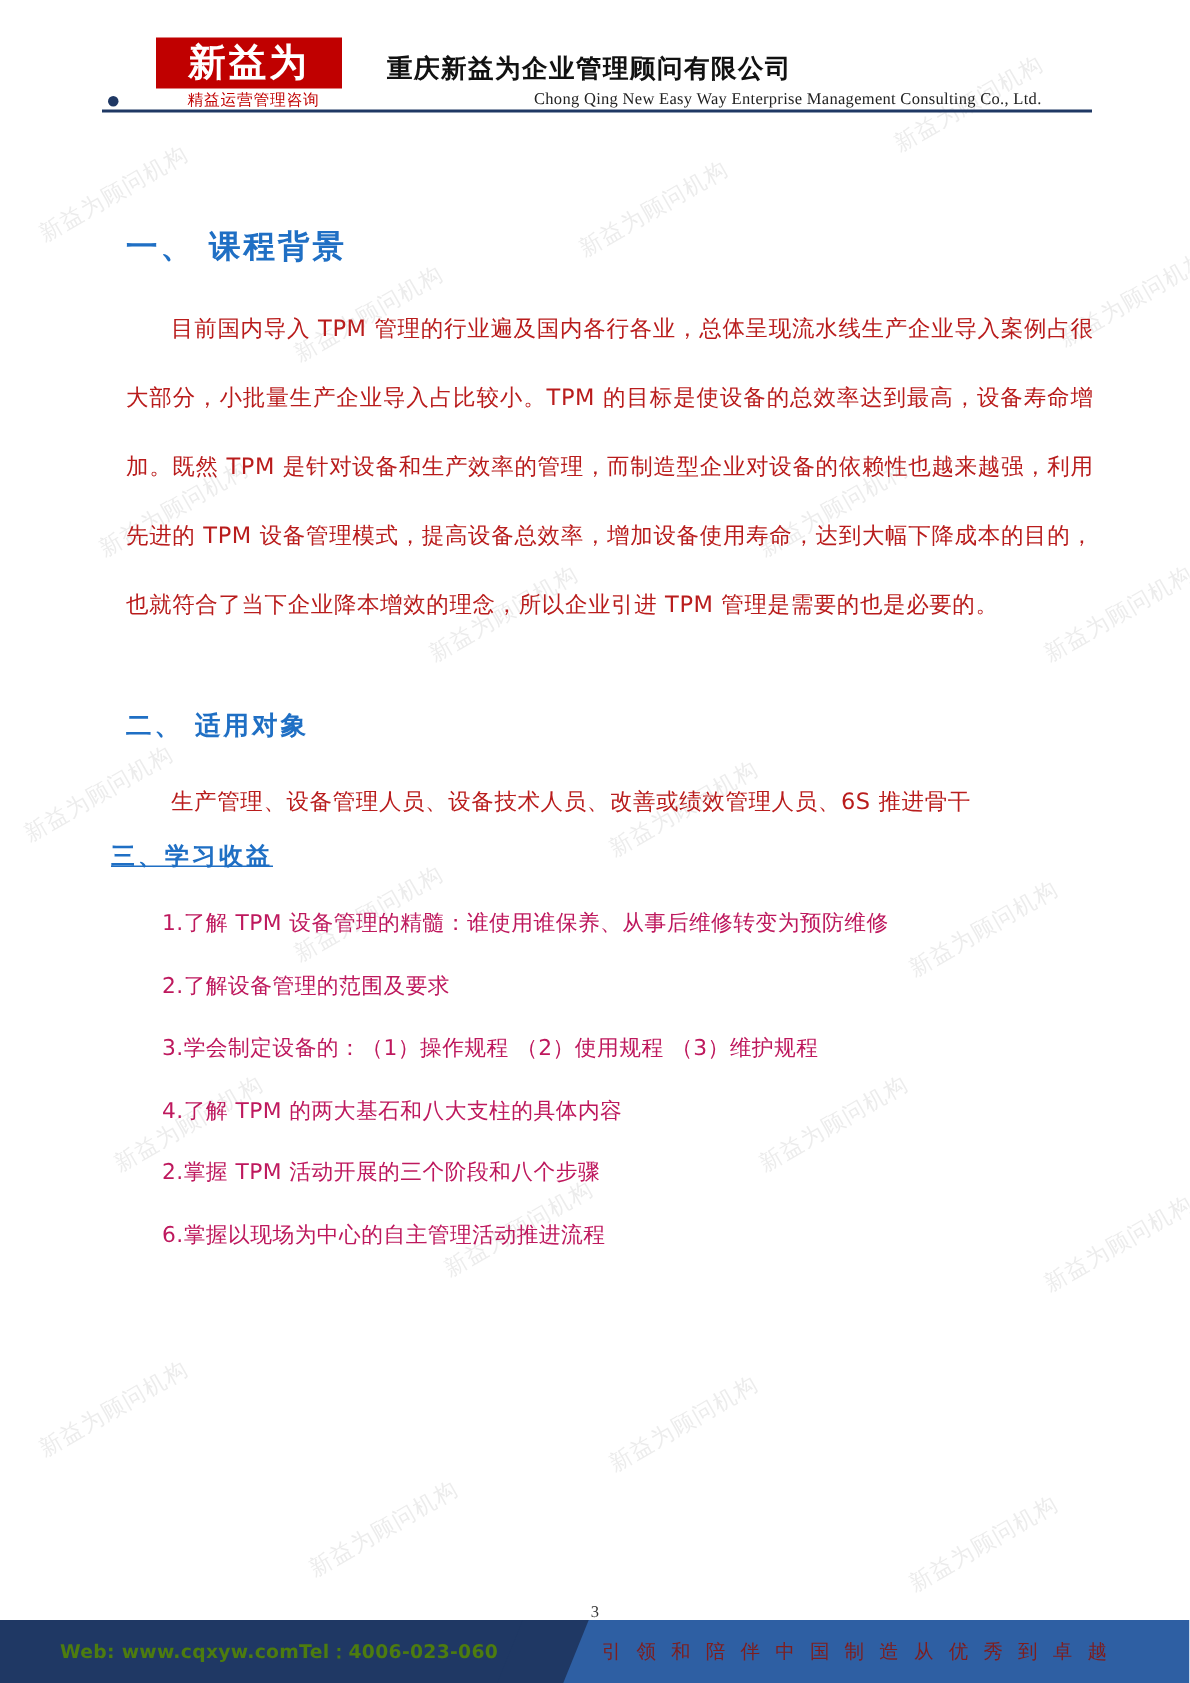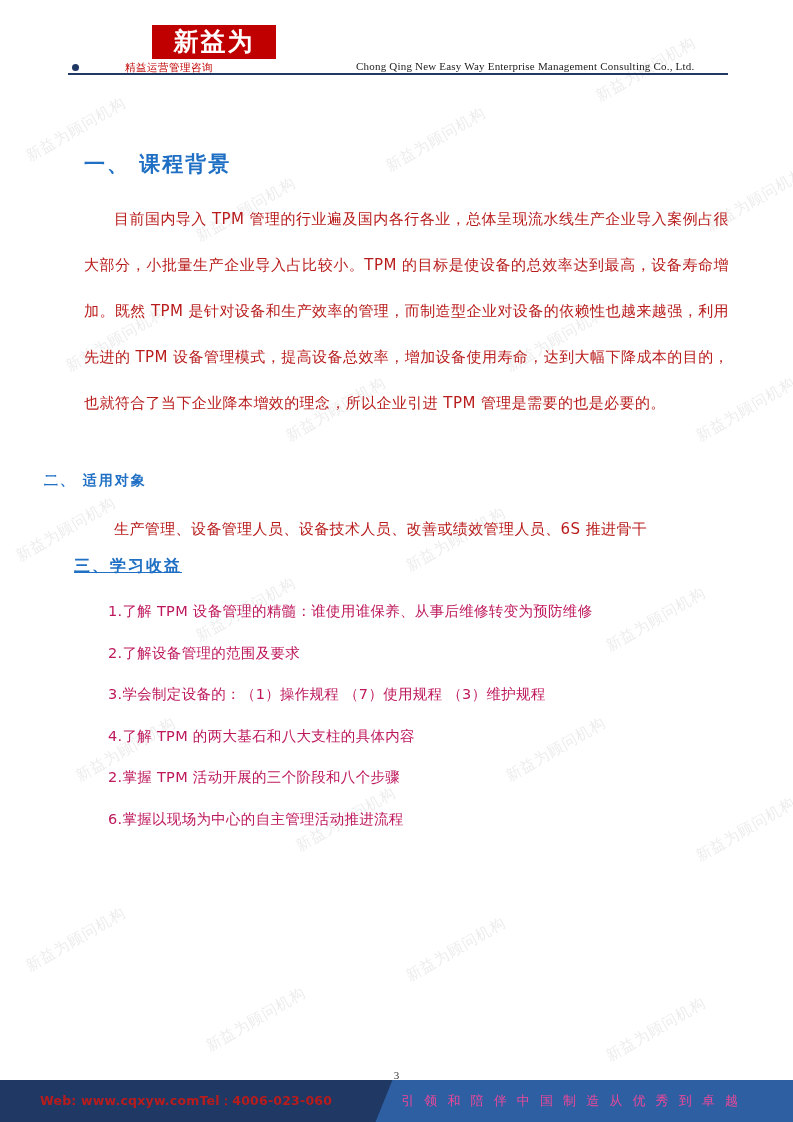--- a/index.html
+++ b/index.html
@@ -77,21 +77,20 @@
     background: #c00000;
     color: #ffffff;
     font-family: "DejaVu Sans", sans-serif;
     font-weight: bold;
     font-size: 25px;
     letter-spacing: 2px;
     text-align: center;
     line-height: 34px;
     height: 34px;
     width: 124px;
-    margin-left: 48px;
   }
   .logo-sub {
     color: #c00000;
     font-family: "DejaVu Sans", sans-serif;
     font-size: 10.5px;
     letter-spacing: 0.5px;
     width: 130px;
     text-align: center;
     line-height: 14px;
     margin-top: 1px;
@@ -133,22 +132,22 @@
     font-family: "DejaVu Sans", sans-serif;
     font-weight: bold;
     letter-spacing: 2px;
   }
   .title-1 {
     font-size: 21px;
     margin-left: 84px;
     margin-bottom: 18px;
   }
   .title-2 {
-    font-size: 14px;
-    margin-left: 44px;
+    font-size: 17px;
+    margin-left: 84px;
     margin-top: 46px;
     margin-bottom: 16px;
   }
   .title-3 {
     font-size: 16px;
     margin-left: 74px;
     margin-bottom: 14px;
     text-decoration: underline;
   }
 
@@ -225,32 +224,32 @@
     left: 352px;
     bottom: 0;
     width: 441px;
     height: 42px;
     background: #2e5fa3;
   }
   .footer-web {
     position: absolute;
     left: 40px;
     bottom: 12px;
-    color: #b91c1c;
+    color: #4d7c0f;
     font-family: "DejaVu Sans", sans-serif;
     font-size: 12.5px;
     font-weight: bold;
     letter-spacing: 0.2px;
     z-index: 4;
   }
   .footer-slogan {
     position: absolute;
     right: 52px;
     bottom: 12px;
-    color: #ec4899;
+    color: #7f1d1d;
     font-family: "DejaVu Sans", sans-serif;
     font-size: 13px;
     letter-spacing: 3px;
     z-index: 4;
   }
 </style>
 </head>
 <body>
 
 <div class="page">
@@ -279,41 +278,42 @@
     <div class="wm" style="left:600px; top:1020px;">新益为顾问机构</div>
   </div>
 
   <div class="header">
     <div class="header-bullet"></div>
     <div class="header-bar"></div>
     <div class="logo">
       <div class="logo-main">新益为</div>
       <div class="logo-sub">精益运营管理咨询</div>
     </div>
+    <div class="company-cn">重庆新益为企业管理顾问有限公司</div>
     <div class="company-en">Chong Qing New Easy Way Enterprise Management Consulting Co., Ltd.</div>
   </div>
 
   <div class="content">
 
     <div class="section">
       <div class="section-title title-1">一、 课程背景</div>
       <p class="para indent">目前国内导入 TPM 管理的行业遍及国内各行各业，总体呈现流水线生产企业导入案例占很大部分，小批量生产企业导入占比较小。TPM 的目标是使设备的总效率达到最高，设备寿命增加。既然 TPM 是针对设备和生产效率的管理，而制造型企业对设备的依赖性也越来越强，利用先进的 TPM 设备管理模式，提高设备总效率，增加设备使用寿命，达到大幅下降成本的目的，也就符合了当下企业降本增效的理念，所以企业引进 TPM 管理是需要的也是必要的。</p>
     </div>
 
     <div class="section">
       <div class="section-title title-2">二、 适用对象</div>
       <p class="para p-target indent">生产管理、设备管理人员、设备技术人员、改善或绩效管理人员、6S 推进骨干</p>
     </div>
 
     <div class="section">
       <div class="section-title title-3">三、学习收益</div>
       <ul class="benefit-list">
         <li>1.了解 TPM 设备管理的精髓：谁使用谁保养、从事后维修转变为预防维修</li>
         <li>2.了解设备管理的范围及要求</li>
-        <li>3.学会制定设备的：（1）操作规程 （7）使用规程 （3）维护规程</li>
+        <li>3.学会制定设备的：（1）操作规程 （2）使用规程 （3）维护规程</li>
         <li>4.了解 TPM 的两大基石和八大支柱的具体内容</li>
         <li>2.掌握 TPM 活动开展的三个阶段和八个步骤</li>
         <li>6.掌握以现场为中心的自主管理活动推进流程</li>
       </ul>
     </div>
 
   </div>
 
   <div class="page-number">3</div>
 

